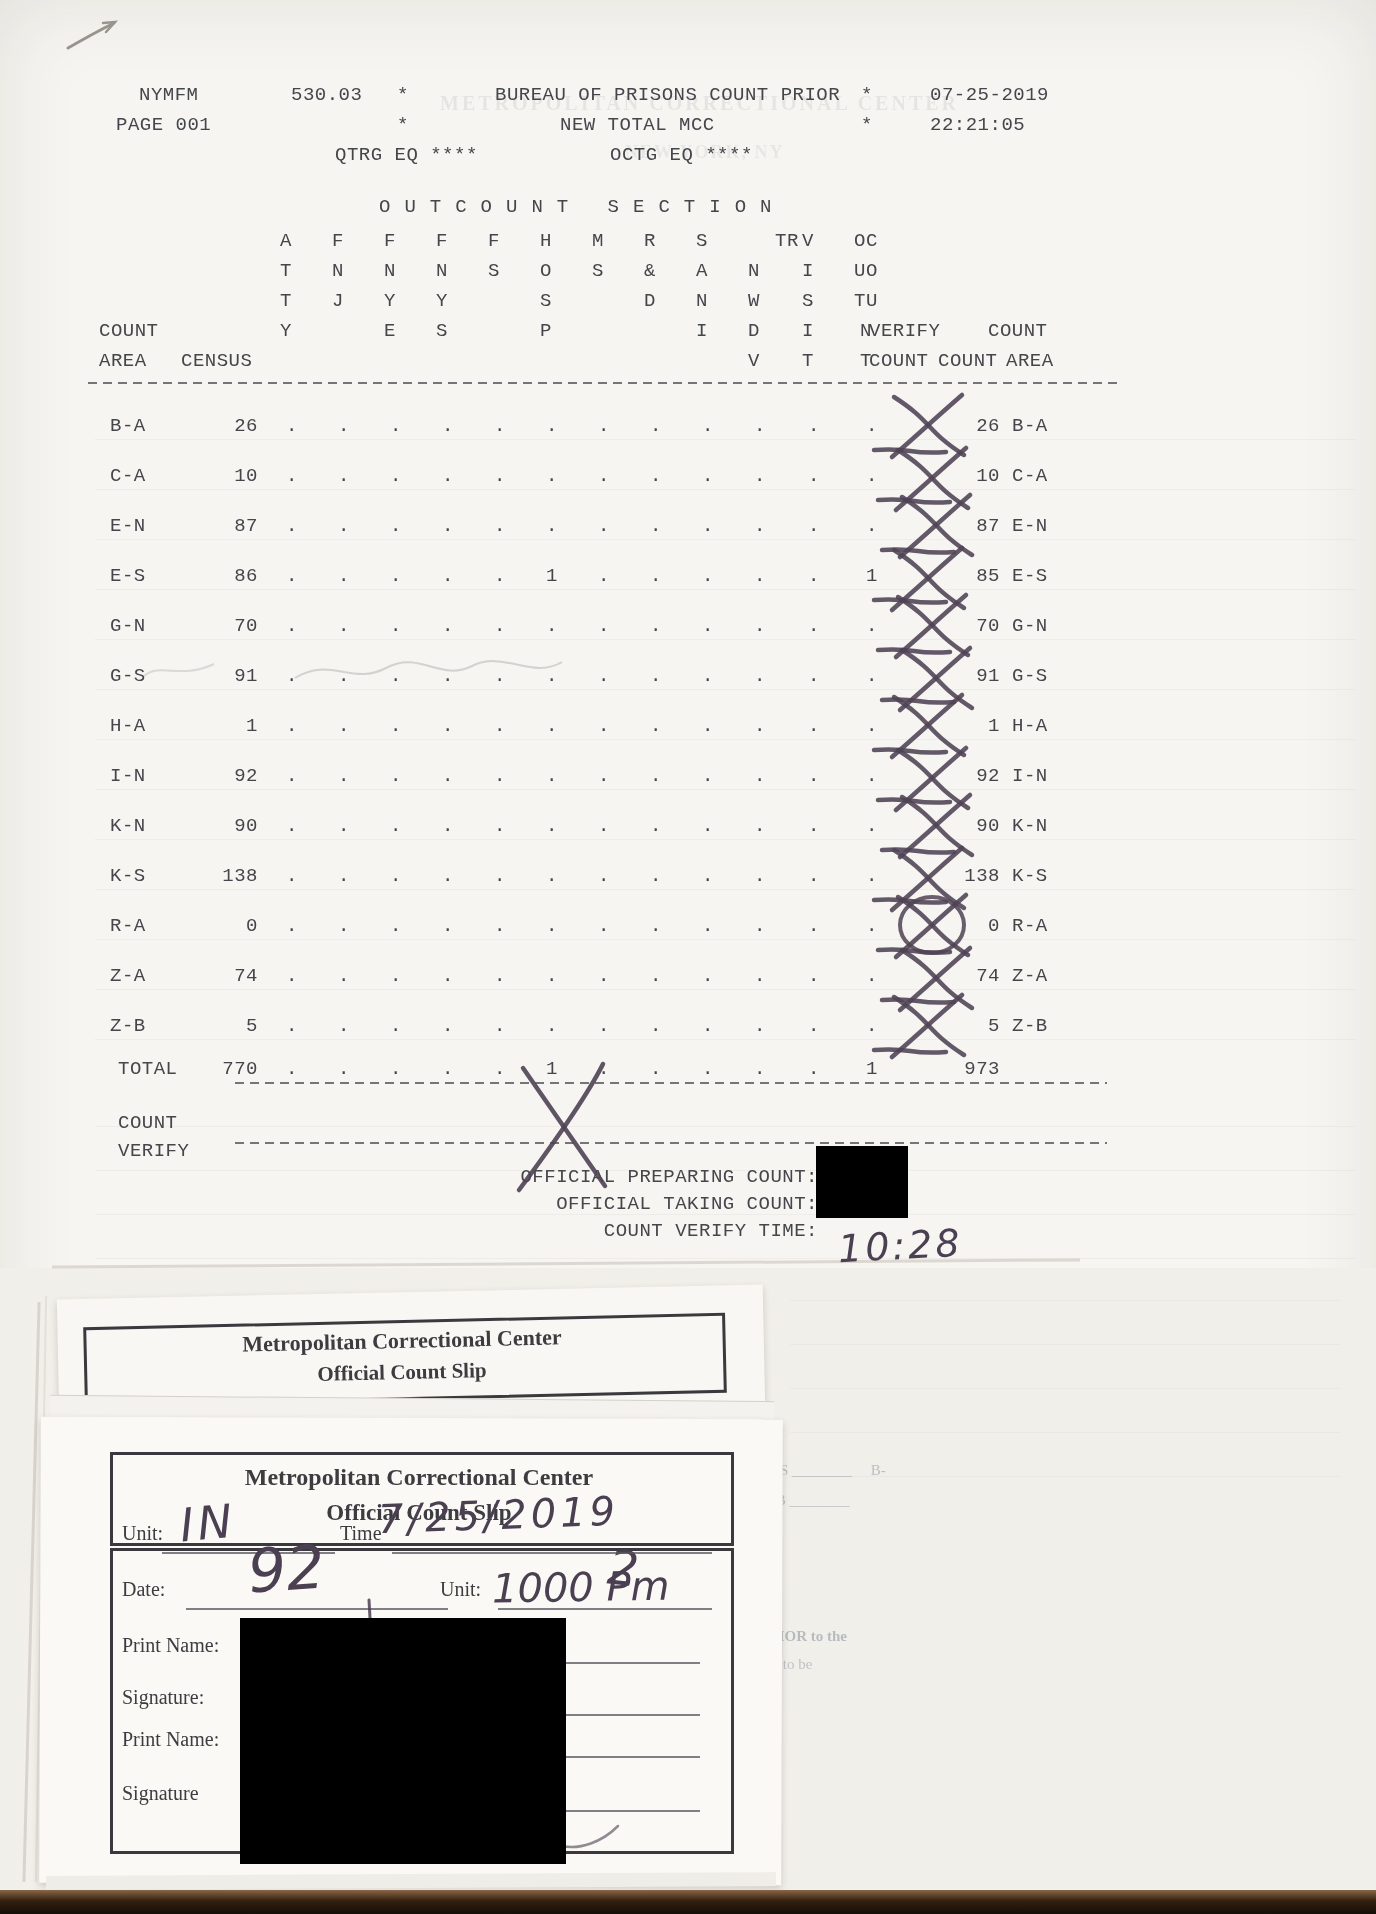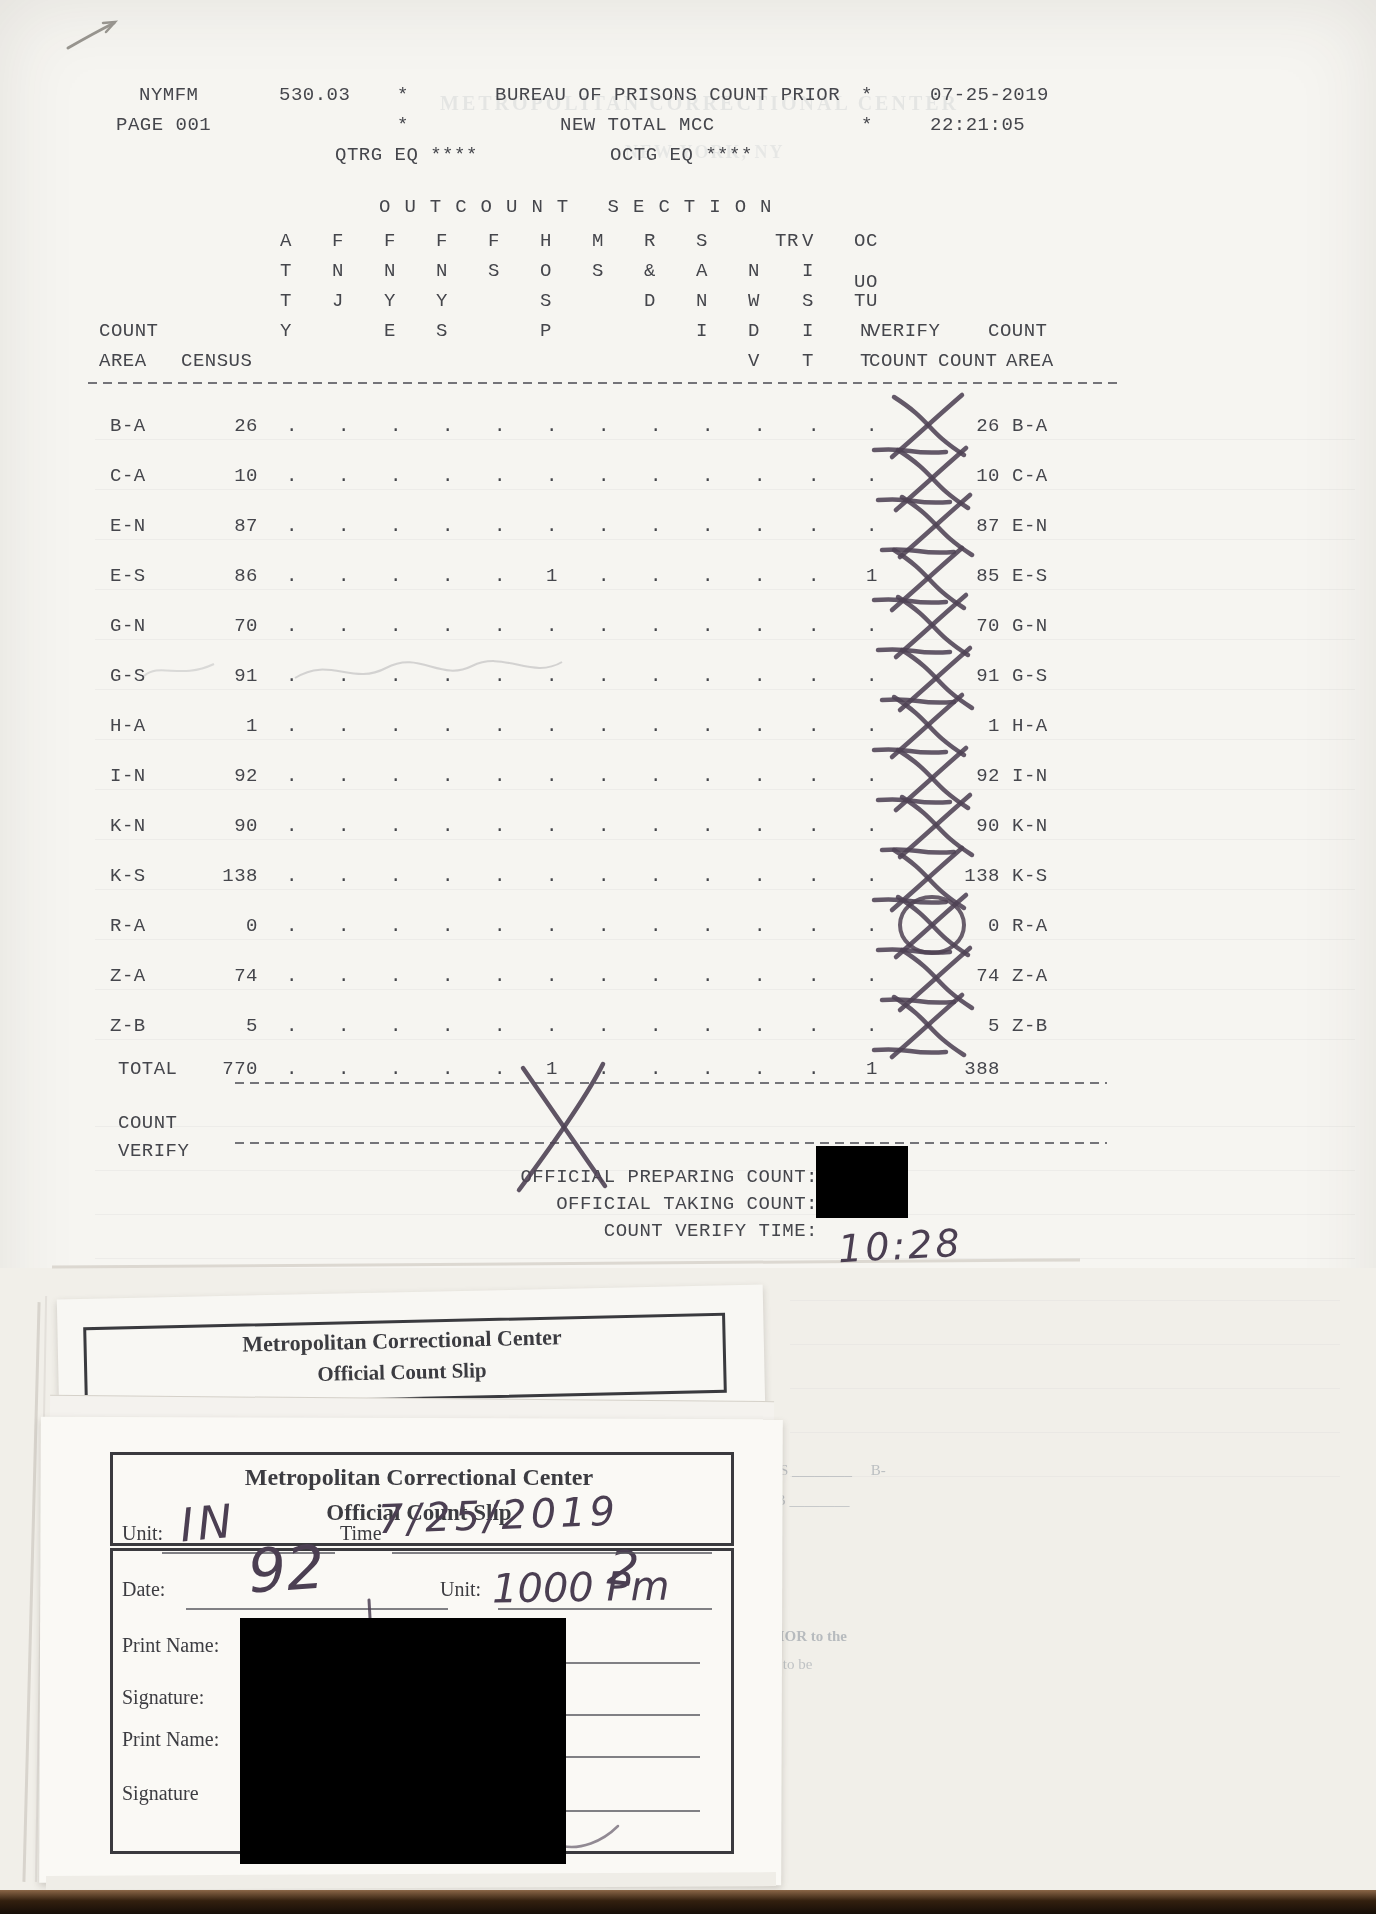--- a/index.html
+++ b/index.html
@@ -24,21 +24,21 @@
 
 <div class="page">
 
   <div class="abs" style="left:0;top:1268px;width:1376px;height:624px;background:#f1efe9;"></div>
   <div class="abs" style="left:52px;top:1262px;width:1028px;height:3px;background:#dcd8d1;transform:rotate(-0.4deg);"></div>
 
   <div class="abs ghost" style="left:440px;top:92px;font-size:20px;font-weight:bold;letter-spacing:3px;opacity:.09;">METROPOLITAN CORRECTIONAL CENTER</div>
   <div class="abs ghost" style="left:625px;top:142px;font-size:18px;font-weight:bold;letter-spacing:2px;opacity:.08;">NEW YORK, NY</div>
 
   <span class="abs mono" style="left:139px;top:84px;">NYMFM</span>
-  <span class="abs mono" style="left:279px;top:84px;">530.03</span>
+  <span class="abs mono" style="left:291px;top:84px;">530.03</span>
   <span class="abs mono" style="left:397px;top:84px;">*</span>
   <span class="abs mono" style="left:495px;top:84px;">BUREAU OF PRISONS COUNT PRIOR</span>
   <span class="abs mono" style="left:861px;top:84px;">*</span>
   <span class="abs mono" style="left:930px;top:84px;">07-25-2019</span>
 
   <span class="abs mono" style="left:116px;top:114px;font-family:Liberation Mono, monospace;">PAGE 001</span>
   <span class="abs mono" style="left:397px;top:114px;">*</span>
   <span class="abs mono" style="left:560px;top:114px;">NEW TOTAL MCC</span>
   <span class="abs mono" style="left:861px;top:114px;">*</span>
   <span class="abs mono" style="left:930px;top:114px;">22:21:05</span>
@@ -92,21 +92,21 @@
       <span class="abs mono" style="left: 754px; top: 260px; transform: translateX(-50%);">N</span>
       <span class="abs mono" style="left: 754px; top: 290px; transform: translateX(-50%);">W</span>
       <span class="abs mono" style="left: 754px; top: 320px; transform: translateX(-50%);">D</span>
       <span class="abs mono" style="left: 754px; top: 350px; transform: translateX(-50%);">V</span>
       <span class="abs mono" style="left: 808px; top: 230px; transform: translateX(-50%);">V</span>
       <span class="abs mono" style="left: 808px; top: 260px; transform: translateX(-50%);">I</span>
       <span class="abs mono" style="left: 808px; top: 290px; transform: translateX(-50%);">S</span>
       <span class="abs mono" style="left: 808px; top: 320px; transform: translateX(-50%);">I</span>
       <span class="abs mono" style="left: 808px; top: 350px; transform: translateX(-50%);">T</span>
       <span class="abs mono" style="left: 866px; top: 230px; transform: translateX(-50%);">OC</span>
-      <span class="abs mono" style="left: 866px; top: 271px; transform: translateX(-50%);">UO</span>
+      <span class="abs mono" style="left: 866px; top: 260px; transform: translateX(-50%);">UO</span>
       <span class="abs mono" style="left: 866px; top: 290px; transform: translateX(-50%);">TU</span>
       <span class="abs mono" style="left: 866px; top: 320px; transform: translateX(-50%);">N</span>
       <span class="abs mono" style="left: 866px; top: 350px; transform: translateX(-50%);">T</span>
     </div>
   <div id="rows-host">
       <span class="abs mono" style="left: 110px; top: 415px;">B-A</span>
       <span class="abs mono rt" style="left: 150px; top: 415px; width: 108px;">26</span>
       <span class="abs mono" style="left: 292px; top: 415px; transform: translateX(-50%);">.</span>
       <span class="abs mono" style="left: 344px; top: 415px; transform: translateX(-50%);">.</span>
       <span class="abs mono" style="left: 396px; top: 415px; transform: translateX(-50%);">.</span>
@@ -320,21 +320,21 @@
       <span class="abs mono" style="left: 396px; top: 1058px; transform: translateX(-50%);">.</span>
       <span class="abs mono" style="left: 448px; top: 1058px; transform: translateX(-50%);">.</span>
       <span class="abs mono" style="left: 500px; top: 1058px; transform: translateX(-50%);">.</span>
       <span class="abs mono" style="left: 552px; top: 1058px; transform: translateX(-50%);">1</span>
       <span class="abs mono" style="left: 604px; top: 1058px; transform: translateX(-50%);">.</span>
       <span class="abs mono" style="left: 656px; top: 1058px; transform: translateX(-50%);">.</span>
       <span class="abs mono" style="left: 708px; top: 1058px; transform: translateX(-50%);">.</span>
       <span class="abs mono" style="left: 760px; top: 1058px; transform: translateX(-50%);">.</span>
       <span class="abs mono" style="left: 814px; top: 1058px; transform: translateX(-50%);">.</span>
       <span class="abs mono" style="left: 872px; top: 1058px; transform: translateX(-50%);">1</span>
-      <span class="abs mono rt" style="left: 920px; top: 1058px; width: 80px;">388</span>
+      <span class="abs mono rt" style="left: 920px; top: 1058px; width: 80px;">973</span>
     </div>
 
   <div class="abs dash" style="left:88px;top:382px;width:1030px;"></div>
   <div class="abs dash" style="left:235px;top:1082px;width:872px;"></div>
   <div class="abs dash" style="left:235px;top:1142px;width:872px;"></div>
 
   <span class="abs mono" style="left:118px;top:1112px;">COUNT</span>
   <span class="abs mono" style="left:118px;top:1140px;">VERIFY</span>
 
   <span class="abs mono rt" style="right:558px;top:1166px;">OFFICIAL PREPARING COUNT:</span>

